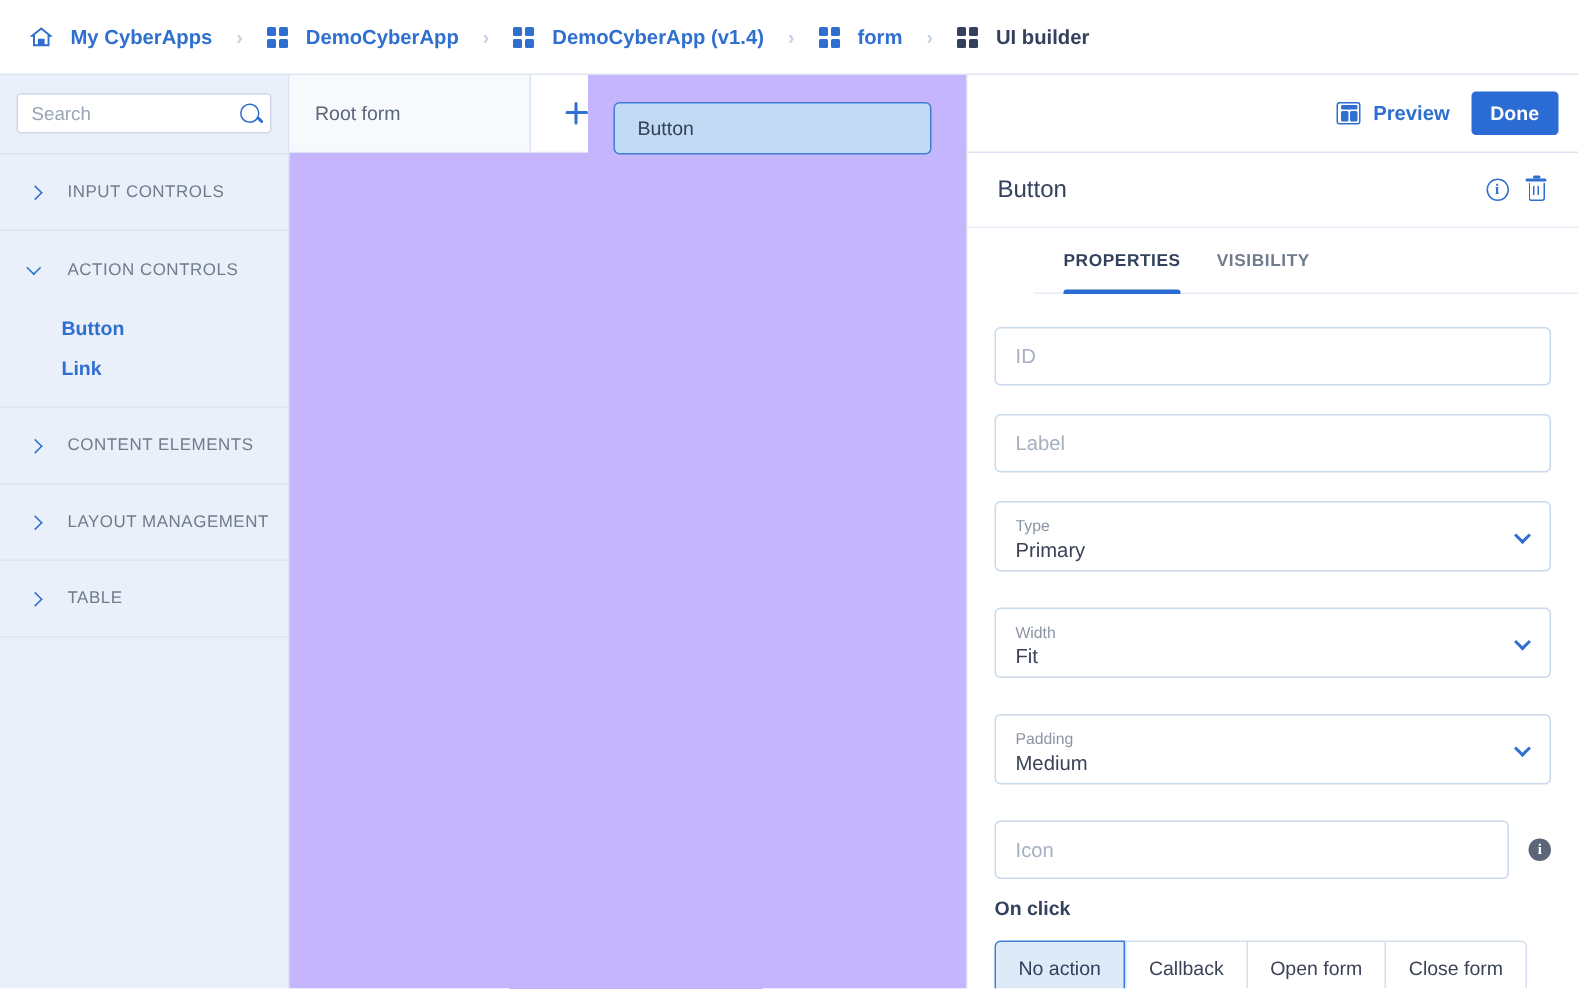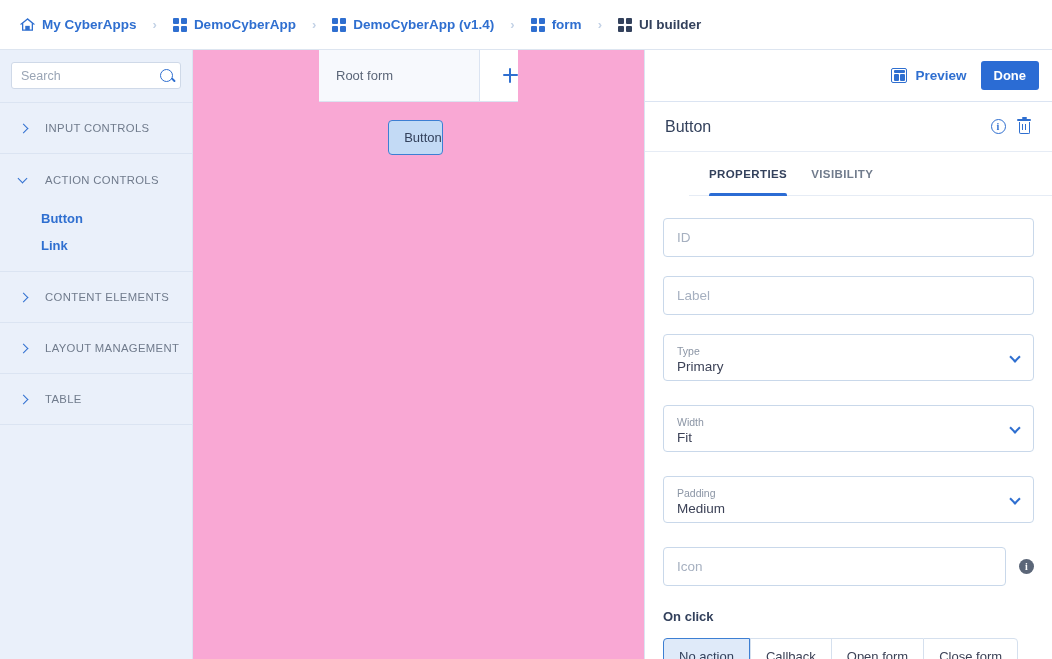--- a/index.html
+++ b/index.html
@@ -14,21 +14,21 @@
   .app { width: 1052px; height: 659px; display: flex; flex-direction: column; }
 
   
   .breadcrumb-bar {
     height: 50px; min-height: 50px;
     background: #ffffff;
     border-bottom: 1px solid #dde5f0;
     display: flex; align-items: center;
     padding-left: 20px;
   }
-  .crumb { display: flex; align-items: center; gap: 7px; cursor: pointer; }
+  .crumb { display: flex; align-items: center; gap: 12px; cursor: pointer; }
   .crumb .clabel { font-size: 13.5px; color: #2f6fd0; font-weight: 600; white-space: nowrap; }
   .crumb.current .clabel { color: #33415c; }
   .crumb-sep {
     color: #c3d2e6; font-size: 13px; margin: 0 16px; user-select: none;
     font-weight: 600;
   }
   .ico { display: inline-flex; align-items: center; justify-content: center; }
 
   
   .grid-ico { width: 14px; height: 14px; display: grid; grid-template-columns: 6px 6px; grid-template-rows: 6px 6px; gap: 2px; }
@@ -81,21 +81,21 @@
     white-space: nowrap;
   }
   .sec.open { border-bottom: none; }
   .items-group { border-bottom: 1px solid #dbe4f2; padding-bottom: 12px; }
   .item {
     padding: 6px 0 6px 41px; font-size: 13px; color: #2f6fd0;
     font-weight: 600; cursor: pointer;
   }
 
   
-  .canvas-col { flex: 1; min-width: 0; display: flex; flex-direction: column; background: #f9a8d4; align-items: center; }
+  .canvas-col { flex: 1; min-width: 0; display: flex; flex-direction: row; background: #c4b5fd; }
   .canvas-tabs {
     height: 52px; min-height: 52px; display: flex;
     border-bottom: 1px solid #dbe4f2; background: #ffffff;
   }
   .ctab {
     width: 161px; display: flex; align-items: center; padding-left: 17px;
     font-size: 13px; color: #5b6678; background: #f7f9fd;
     border-right: 1px solid #dbe4f2; cursor: pointer;
   }
   .ctab-add {
@@ -199,21 +199,21 @@
     background: #ffffff;
   }
   .select .flabel { font-size: 10.5px; color: #8b95a5; line-height: 14px; }
   .select .fvalue { font-size: 13.5px; color: #3c4257; line-height: 18px; }
   .select .dchev {
     position: absolute; right: 14px; top: 18px;
     width: 8px; height: 8px;
     border-right: 2px solid #2f6fd0; border-bottom: 2px solid #2f6fd0;
     transform: rotate(45deg);
   }
-  .icon-row { display: flex; align-items: center; gap: 13px; margin-bottom: 23px; }
+  .icon-row { display: flex; align-items: center; gap: 13px; margin-bottom: 12px; }
   .icon-row .field { flex: 1; margin-bottom: 0; }
   .info-filled {
     width: 15px; height: 15px; border-radius: 50%; background: #5b6678;
     color: #ffffff; font-size: 10px; font-weight: 700; text-align: center;
     line-height: 15px; font-family: "Liberation Serif", serif; flex: none; cursor: pointer;
   }
   .onclick-label { font-size: 13px; color: #33415c; font-weight: 700; margin-bottom: 14px; }
   .segmented { display: flex; }
   .seg {
     height: 37px; display: flex; align-items: center; justify-content: center;

